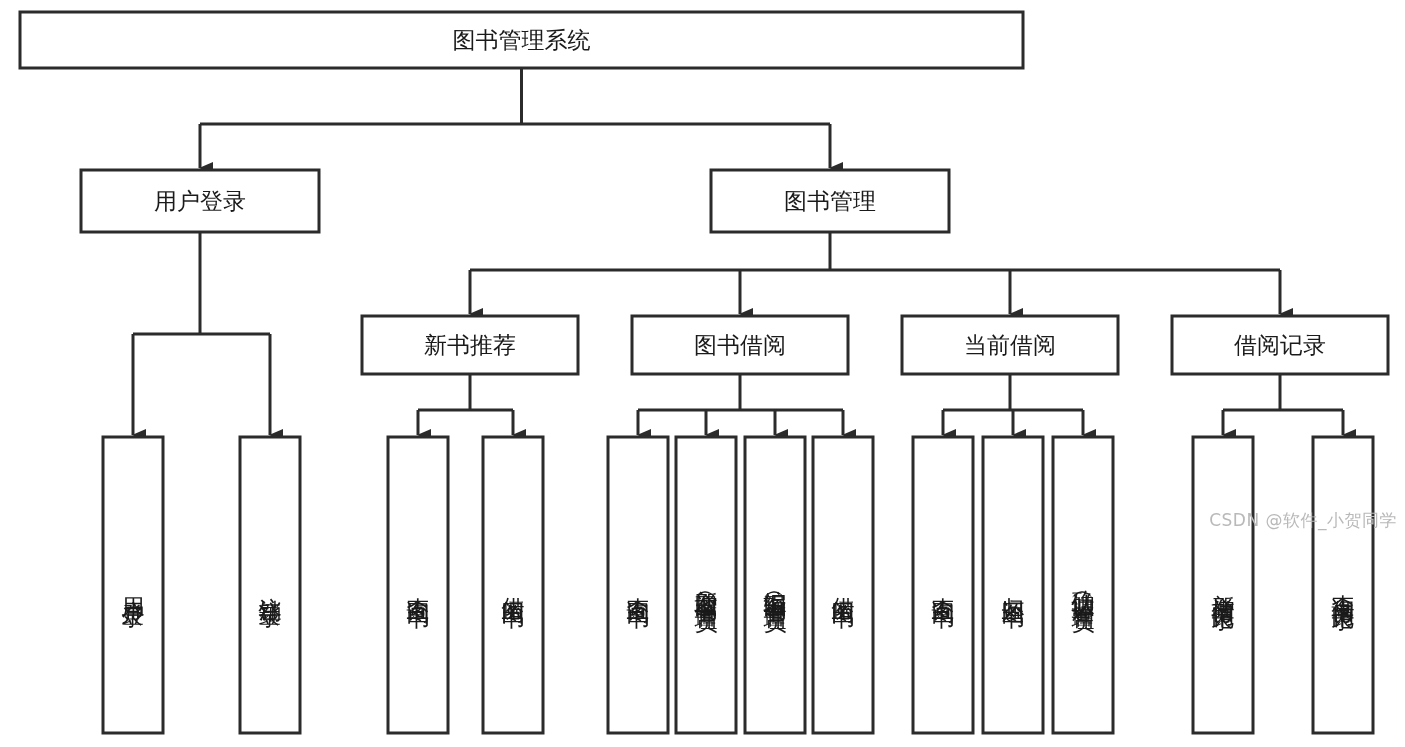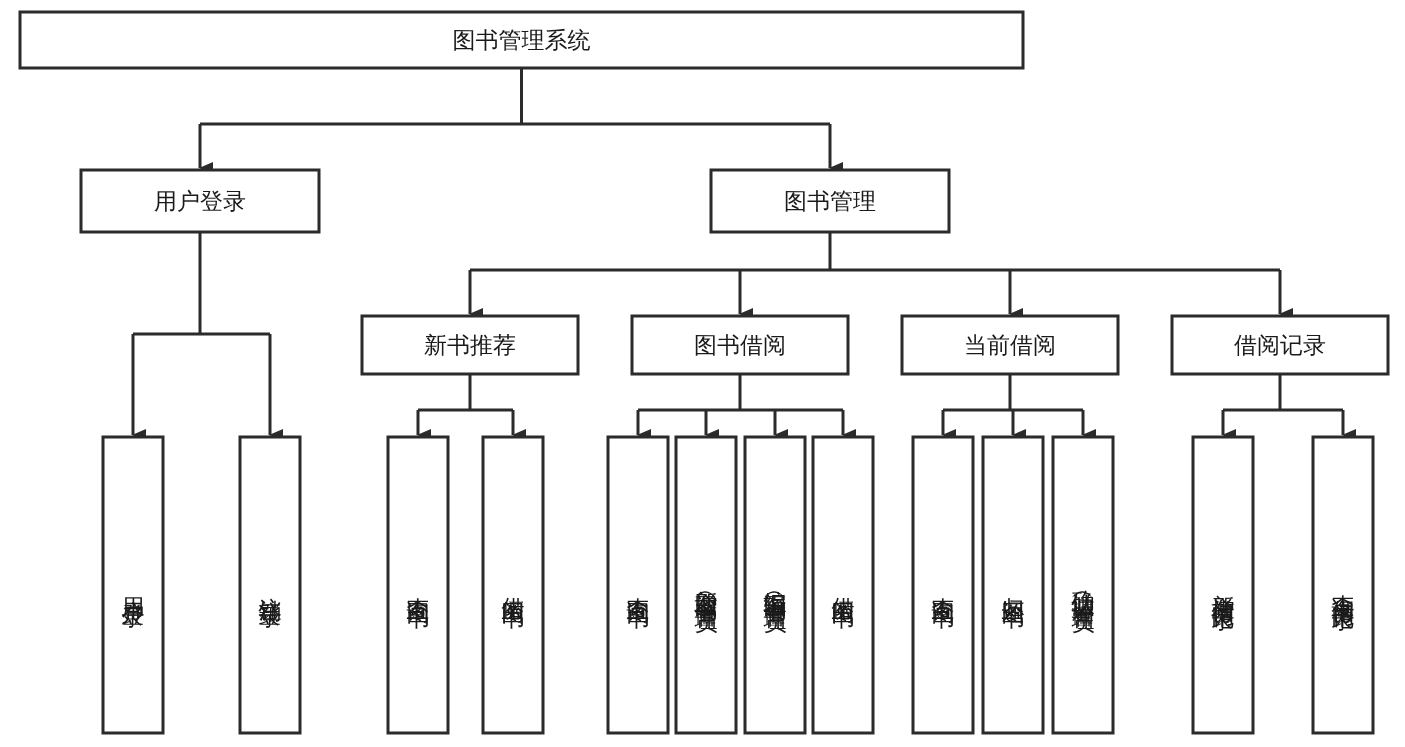--- a/index.html
+++ b/index.html
@@ -160,13 +160,14 @@
         <span>确认归还（管理员）</span>
       </div>
       <div class="vlabel" style="left: 1193px; top: 437px; width: 60px; height: 296px;">
         <span>新增借阅记录</span>
       </div>
       <div class="vlabel" style="left: 1313px; top: 437px; width: 60px; height: 296px;">
         <span>查询借阅记录</span>
       </div>
     </div>
 
+  <div class="watermark">CSDN @软件_小贺同学</div>
 </div>
 
 </body></html>

